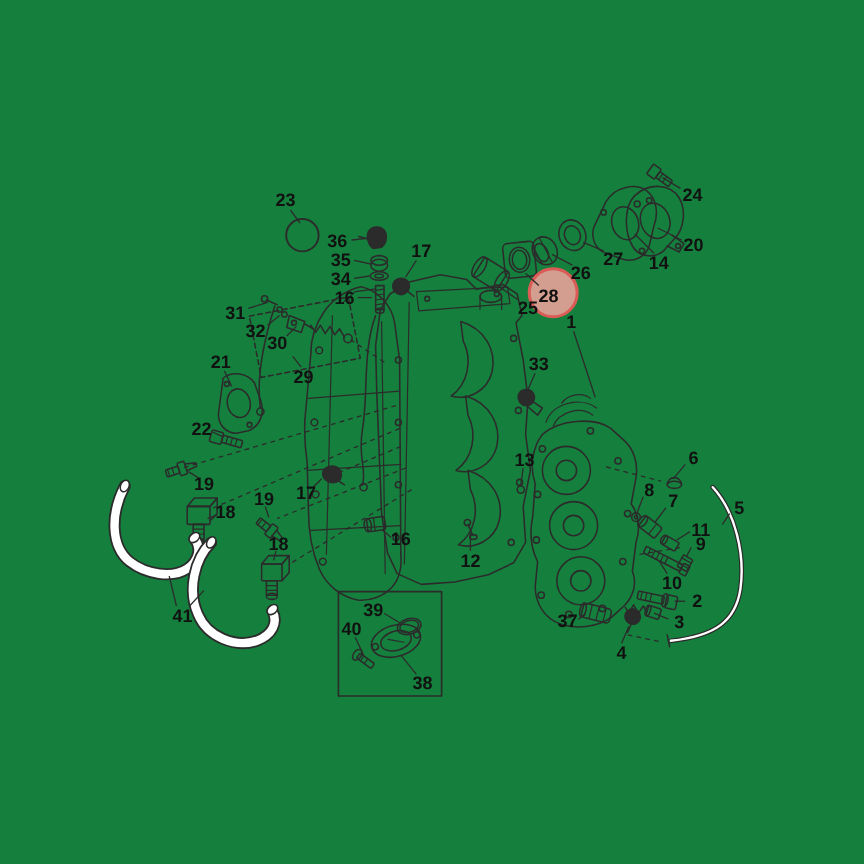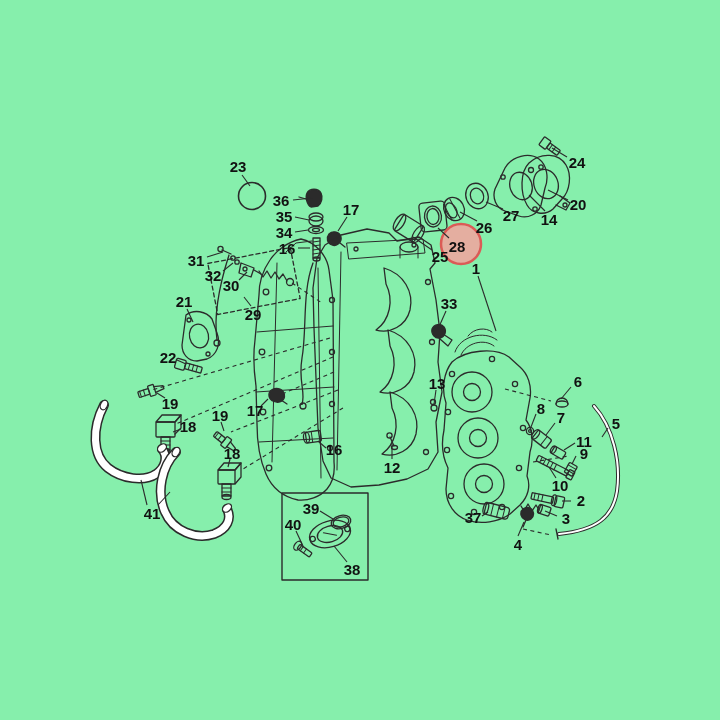--- a/index.html
+++ b/index.html
@@ -1,17 +1,17 @@
 <!DOCTYPE html>
 <html><head>
 <meta charset="utf-8">
 <title>Exploded Parts Diagram</title>
 <style>
   html,body{margin:0;padding:0;background:#fff;}
-  #canvas{position:relative;width:720px;height:720px;background:#86efac;overflow:hidden;
+  #canvas{position:relative;width:720px;height:720px;background:#15803d;overflow:hidden;
           font-family:"Liberation Sans",sans-serif;}
   svg{display:block;}
   .callout{font:700 15px "Liberation Sans",sans-serif;fill:#111111;text-anchor:middle;}
   .lead{stroke:#2b2b2b;stroke-width:1.1;fill:none;}
   .dash{stroke:#2b2b2b;stroke-width:1.1;fill:none;stroke-dasharray:4 3.5;}
   .art{stroke:#2b2b2b;fill:none;stroke-width:1.3;stroke-linecap:round;stroke-linejoin:round;}
   .thin{stroke-width:1;}
   .dark{fill:#2b2b2b;stroke:#2b2b2b;}
   .tube-outer{stroke:#2b2b2b;fill:none;}
   .tube-inner{stroke:#ffffff;fill:none;}

